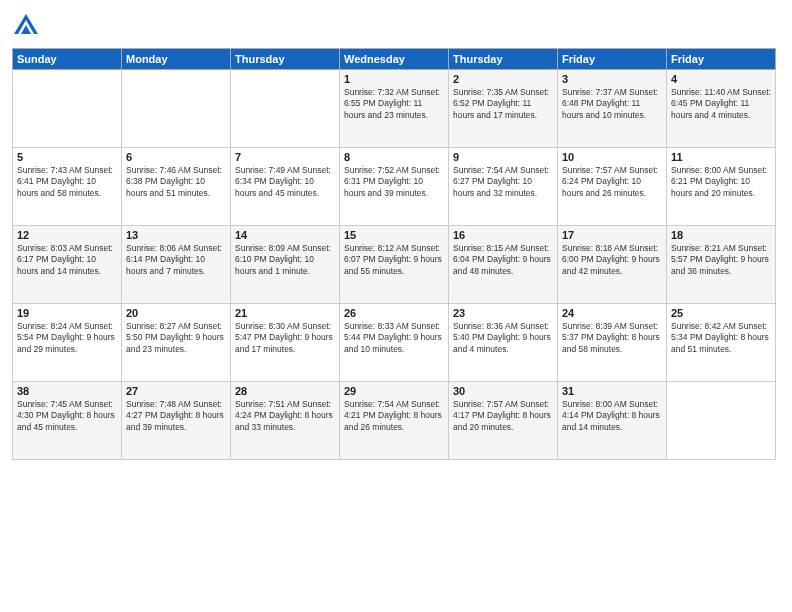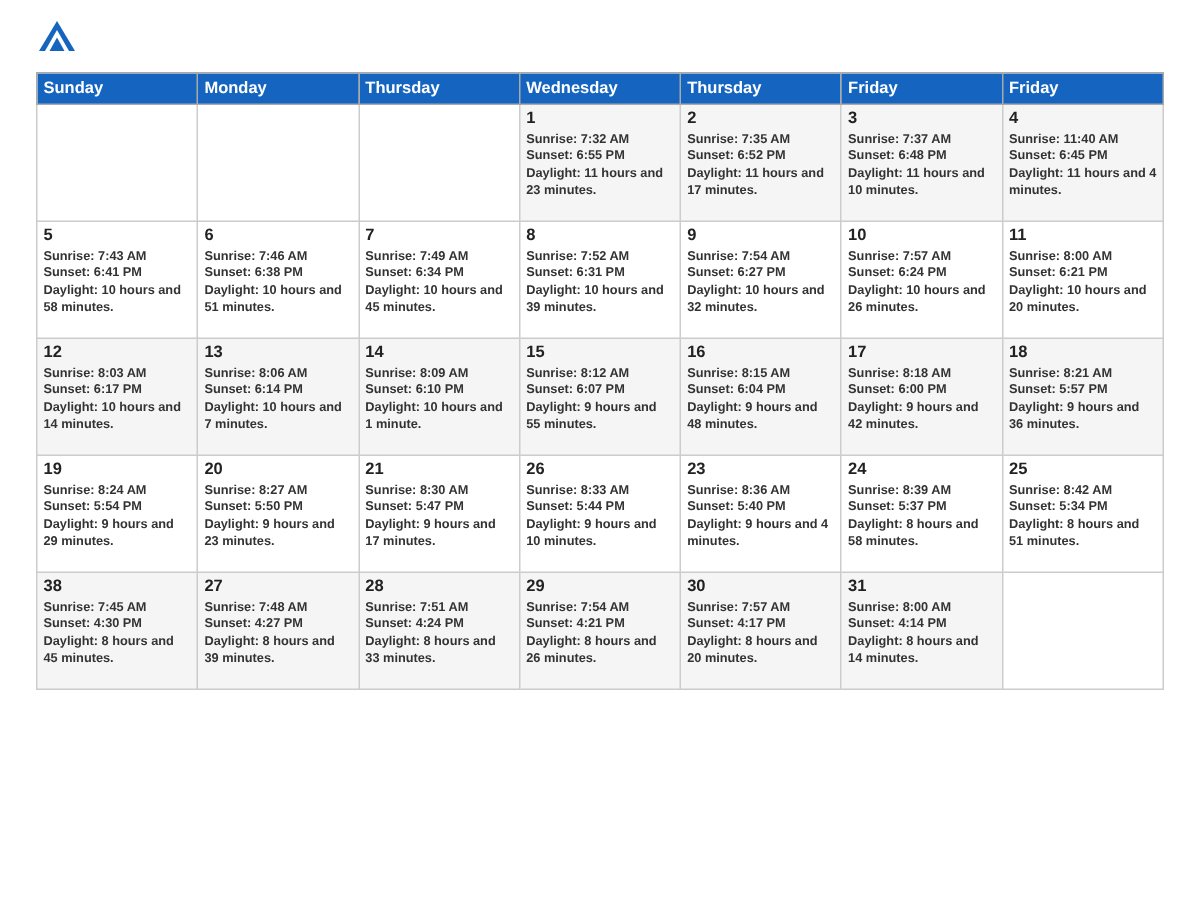--- a/index.html
+++ b/index.html
@@ -6,21 +6,21 @@
     body {
       font-family: Arial, sans-serif;
       background: #fff;
       width: 792px;
       height: 612px;
       overflow: hidden;
     }
     .page {
       width: 792px;
       height: 612px;
-      padding: 12px 16px 8px 24px;
+      padding: 12px 16px 8px 12px;
     }
     .header {
       display: flex;
       justify-content: space-between;
       align-items: flex-start;
       margin-bottom: 8px;
     }
     .logo {
       display: flex;
       align-items: center;
@@ -77,21 +77,20 @@
     }
     .day-num {
       font-size: 11px;
       font-weight: bold;
       margin-bottom: 2px;
     }
     .day-info {
       font-size: 8.5px;
       line-height: 1.35;
       color: #333;
-      font-weight: bold;
     }
     .empty-cell {
       background: #fff !important;
     }
   </style>
 </head>
 <body>
 
 <div class="page">
   <div class="header">

